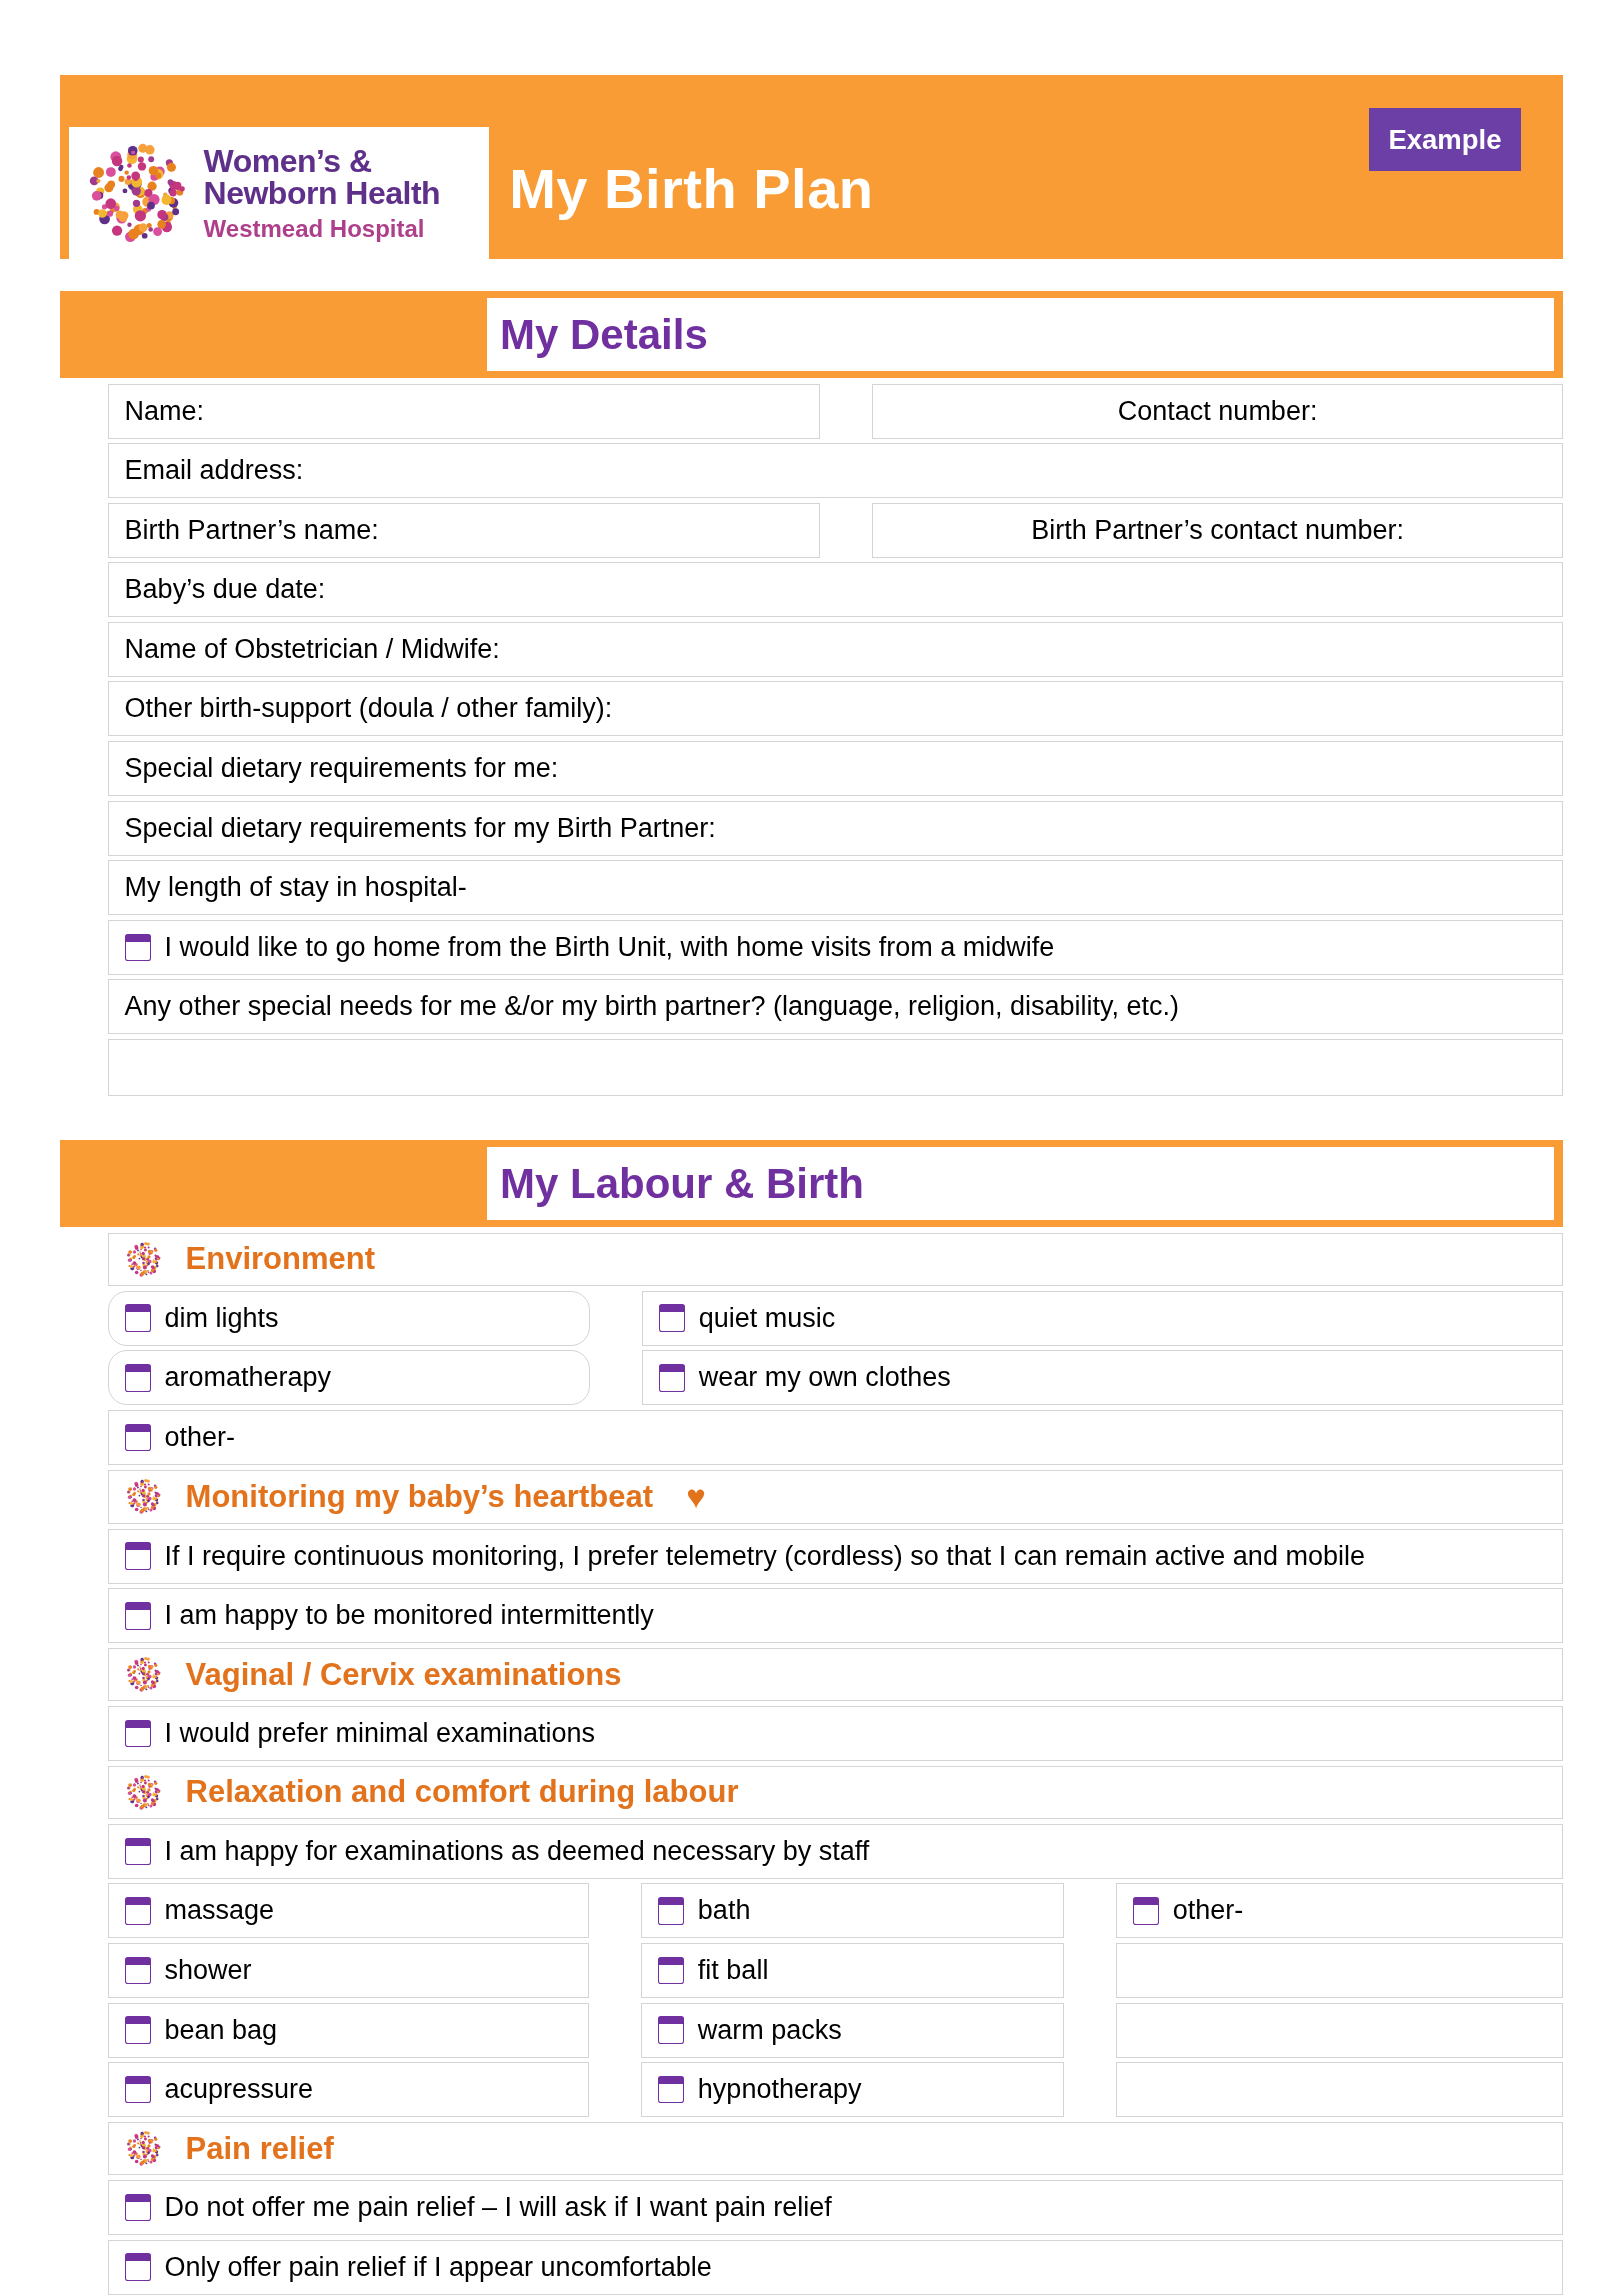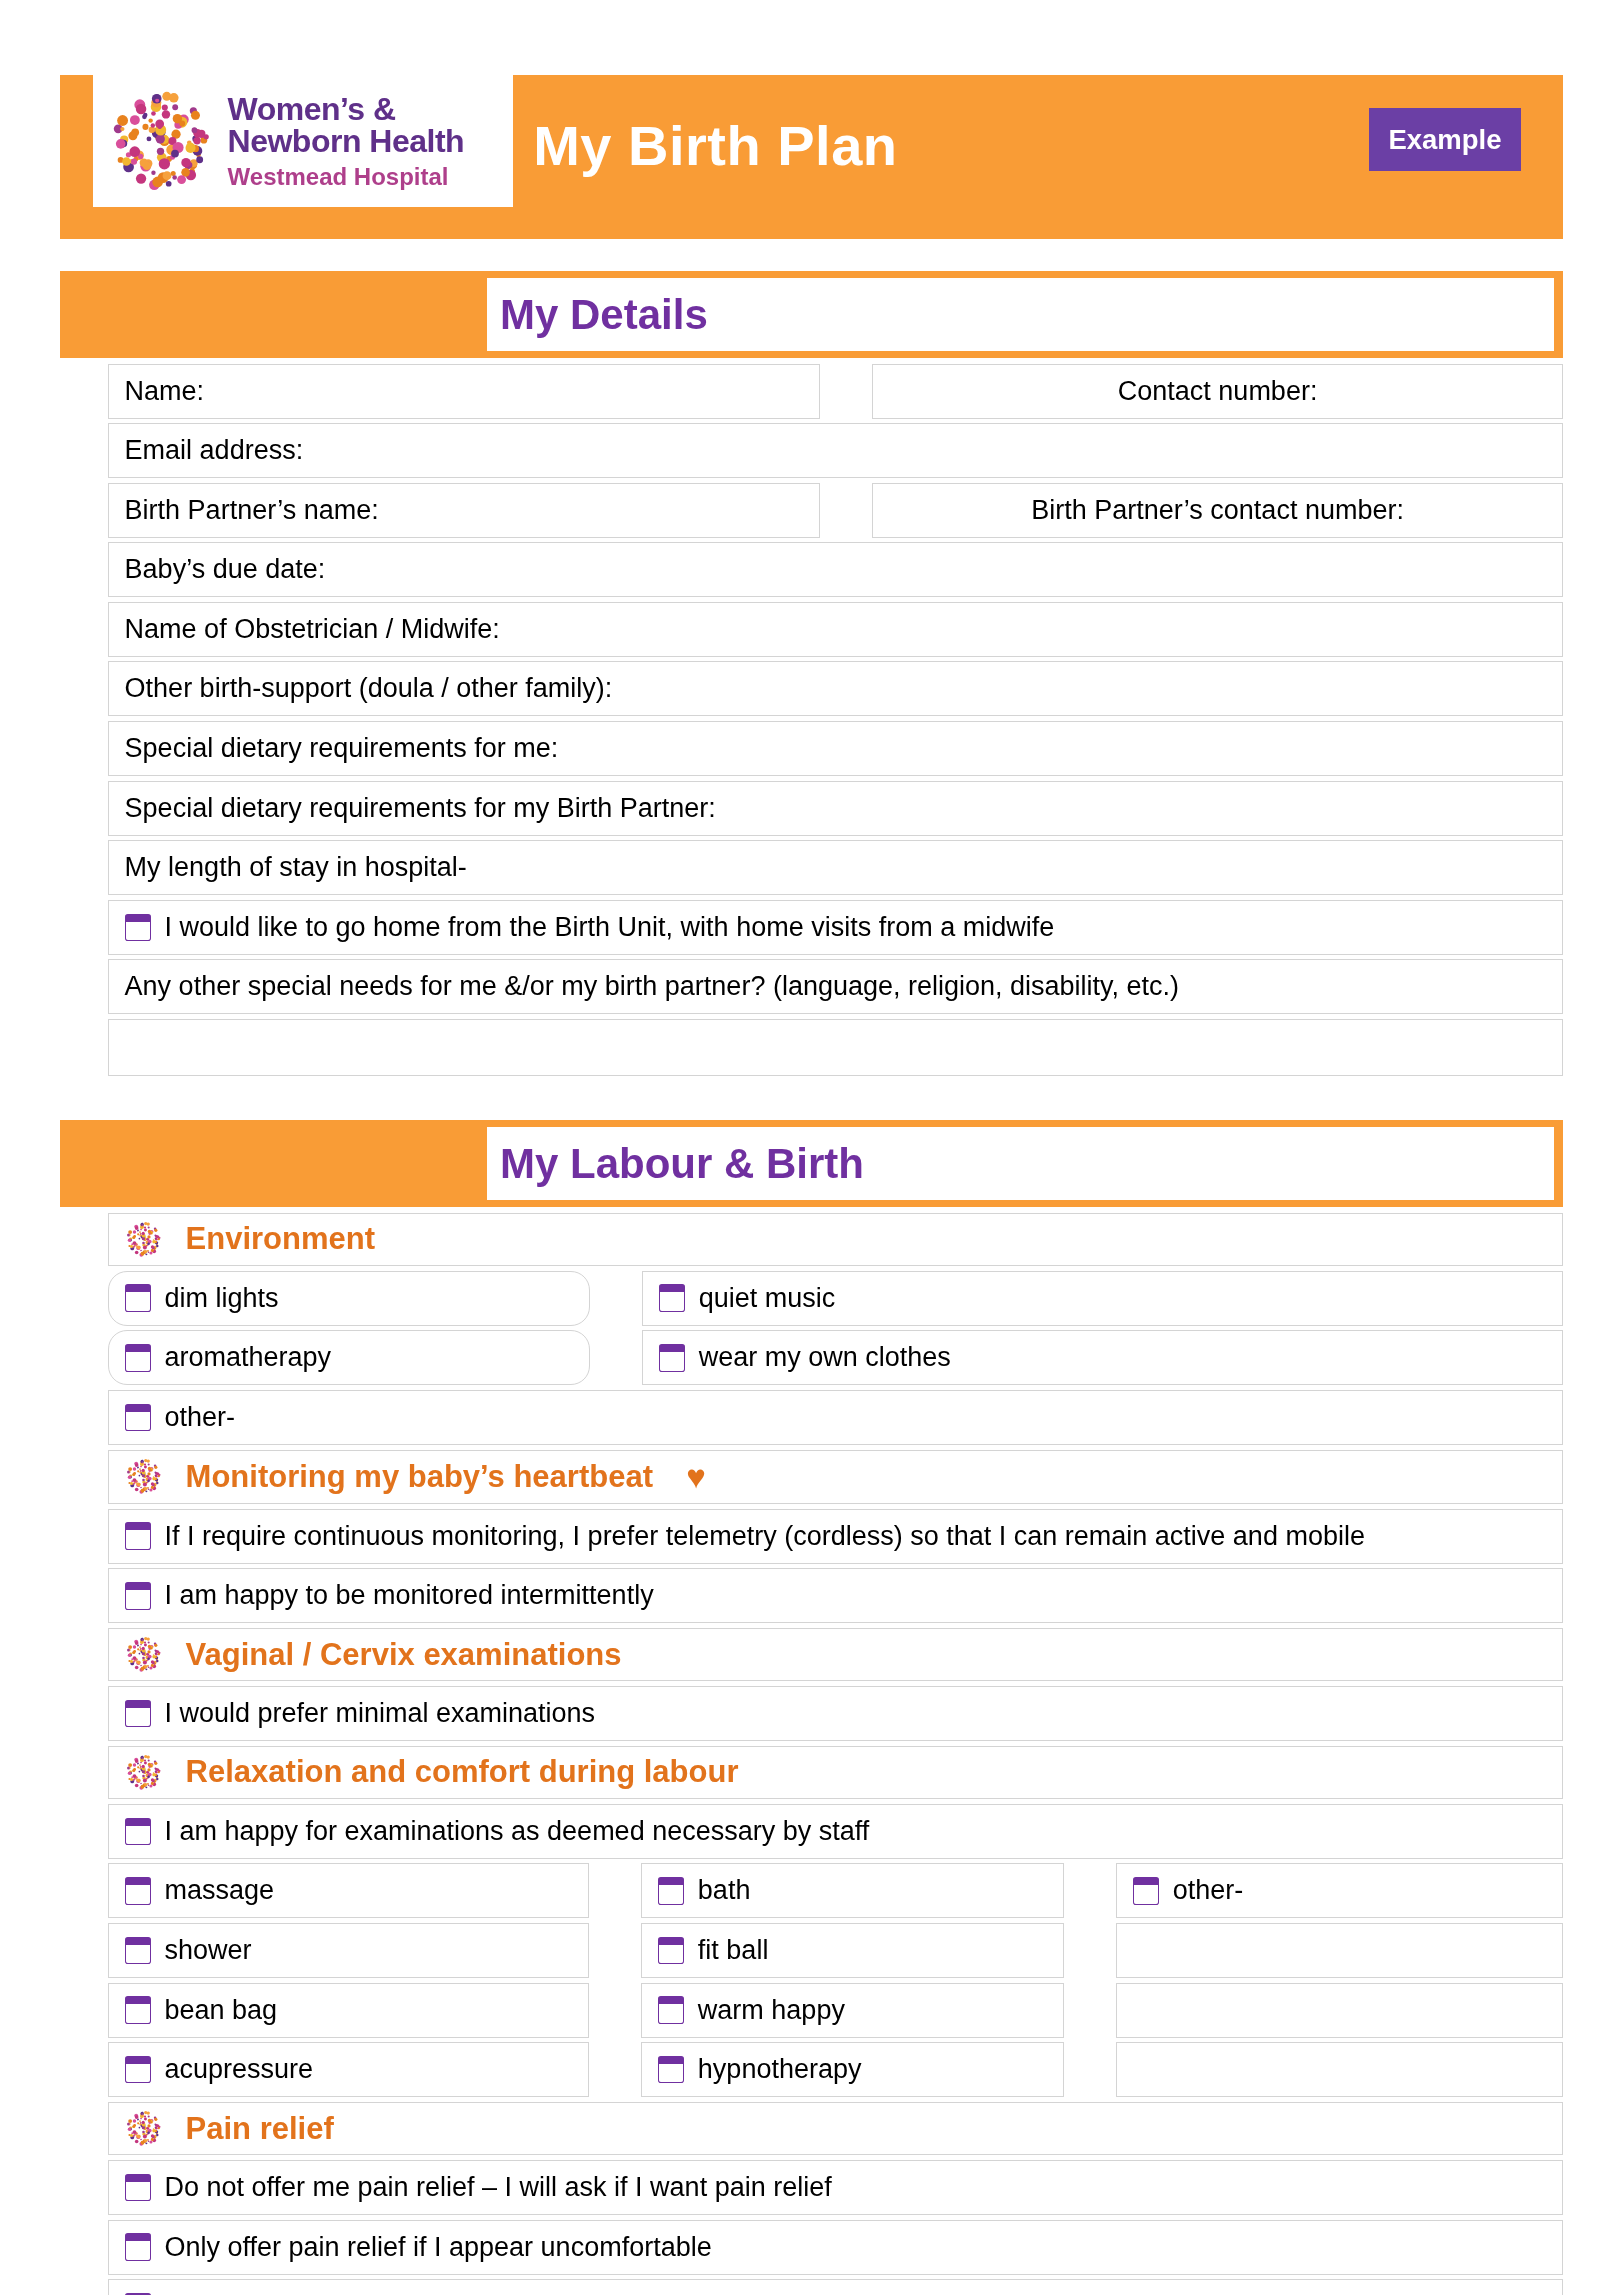--- a/index.html
+++ b/index.html
@@ -15,22 +15,22 @@
   html,body{margin:0;padding:0;background:#fff;}
   body{
     width:1623px;height:2296px;
     font-family:"Liberation Sans","DejaVu Sans",sans-serif;
     color:#000;position:relative;overflow:hidden;
   }
   .page{position:absolute;left:60px;top:75px;width:1503px;}
 
   
   .banner{
-    height:164px;background:var(--banner-orange);
-    display:flex;align-items:flex-start;position:relative;padding-left:24px;
+    height:184px;background:var(--banner-orange);
+    display:flex;align-items:flex-end;position:relative;
   }
   .logo-box{
     margin-left:9.2px;width:420px;height:132px;background:#fff;
     display:flex;align-items:center;gap:14.7px;padding-left:14.7px;flex:none;
   }
   .logo-mosaic{width:105px;height:105px;flex:none;}
   .logo-text{line-height:1.02;}
   .logo-line{color:var(--logo-purple);font-size:32px;font-weight:600;letter-spacing:-0.5px;}
   .logo-sub{color:var(--logo-magenta);font-size:24px;font-weight:600;margin-top:7px;}
   .banner-title{
@@ -843,21 +843,21 @@
         </div>
         <div class="fcell c3"></div>
       </div>
       <div class="frow">
         <div class="fcell c1">
           <span class="cb"></span>
           <span class="lbl">bean bag</span>
         </div>
         <div class="fcell c2">
           <span class="cb"></span>
-          <span class="lbl">warm happy</span>
+          <span class="lbl">warm packs</span>
         </div>
         <div class="fcell c3"></div>
       </div>
       <div class="frow">
         <div class="fcell c1">
           <span class="cb"></span>
           <span class="lbl">acupressure</span>
         </div>
         <div class="fcell c2">
           <span class="cb"></span>

